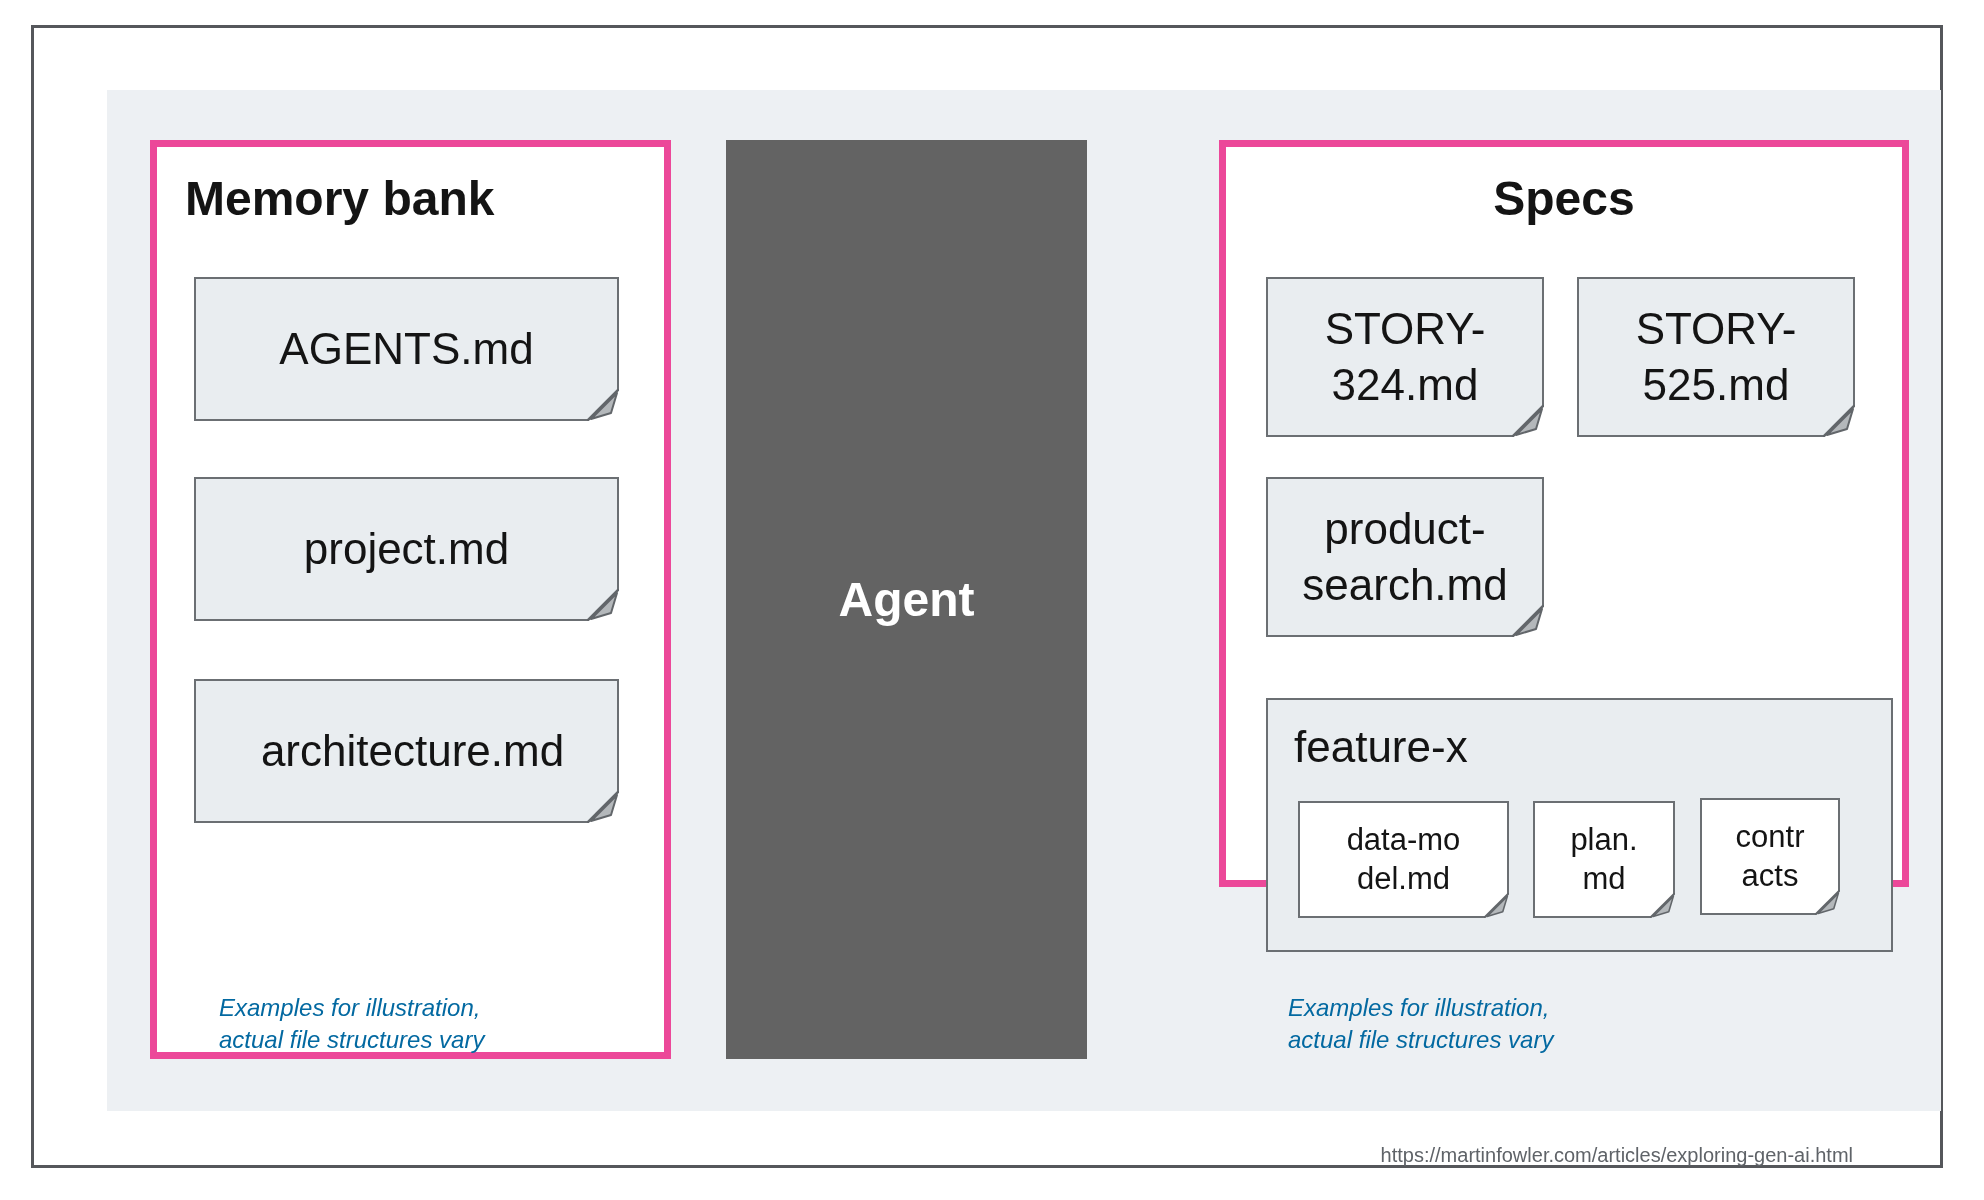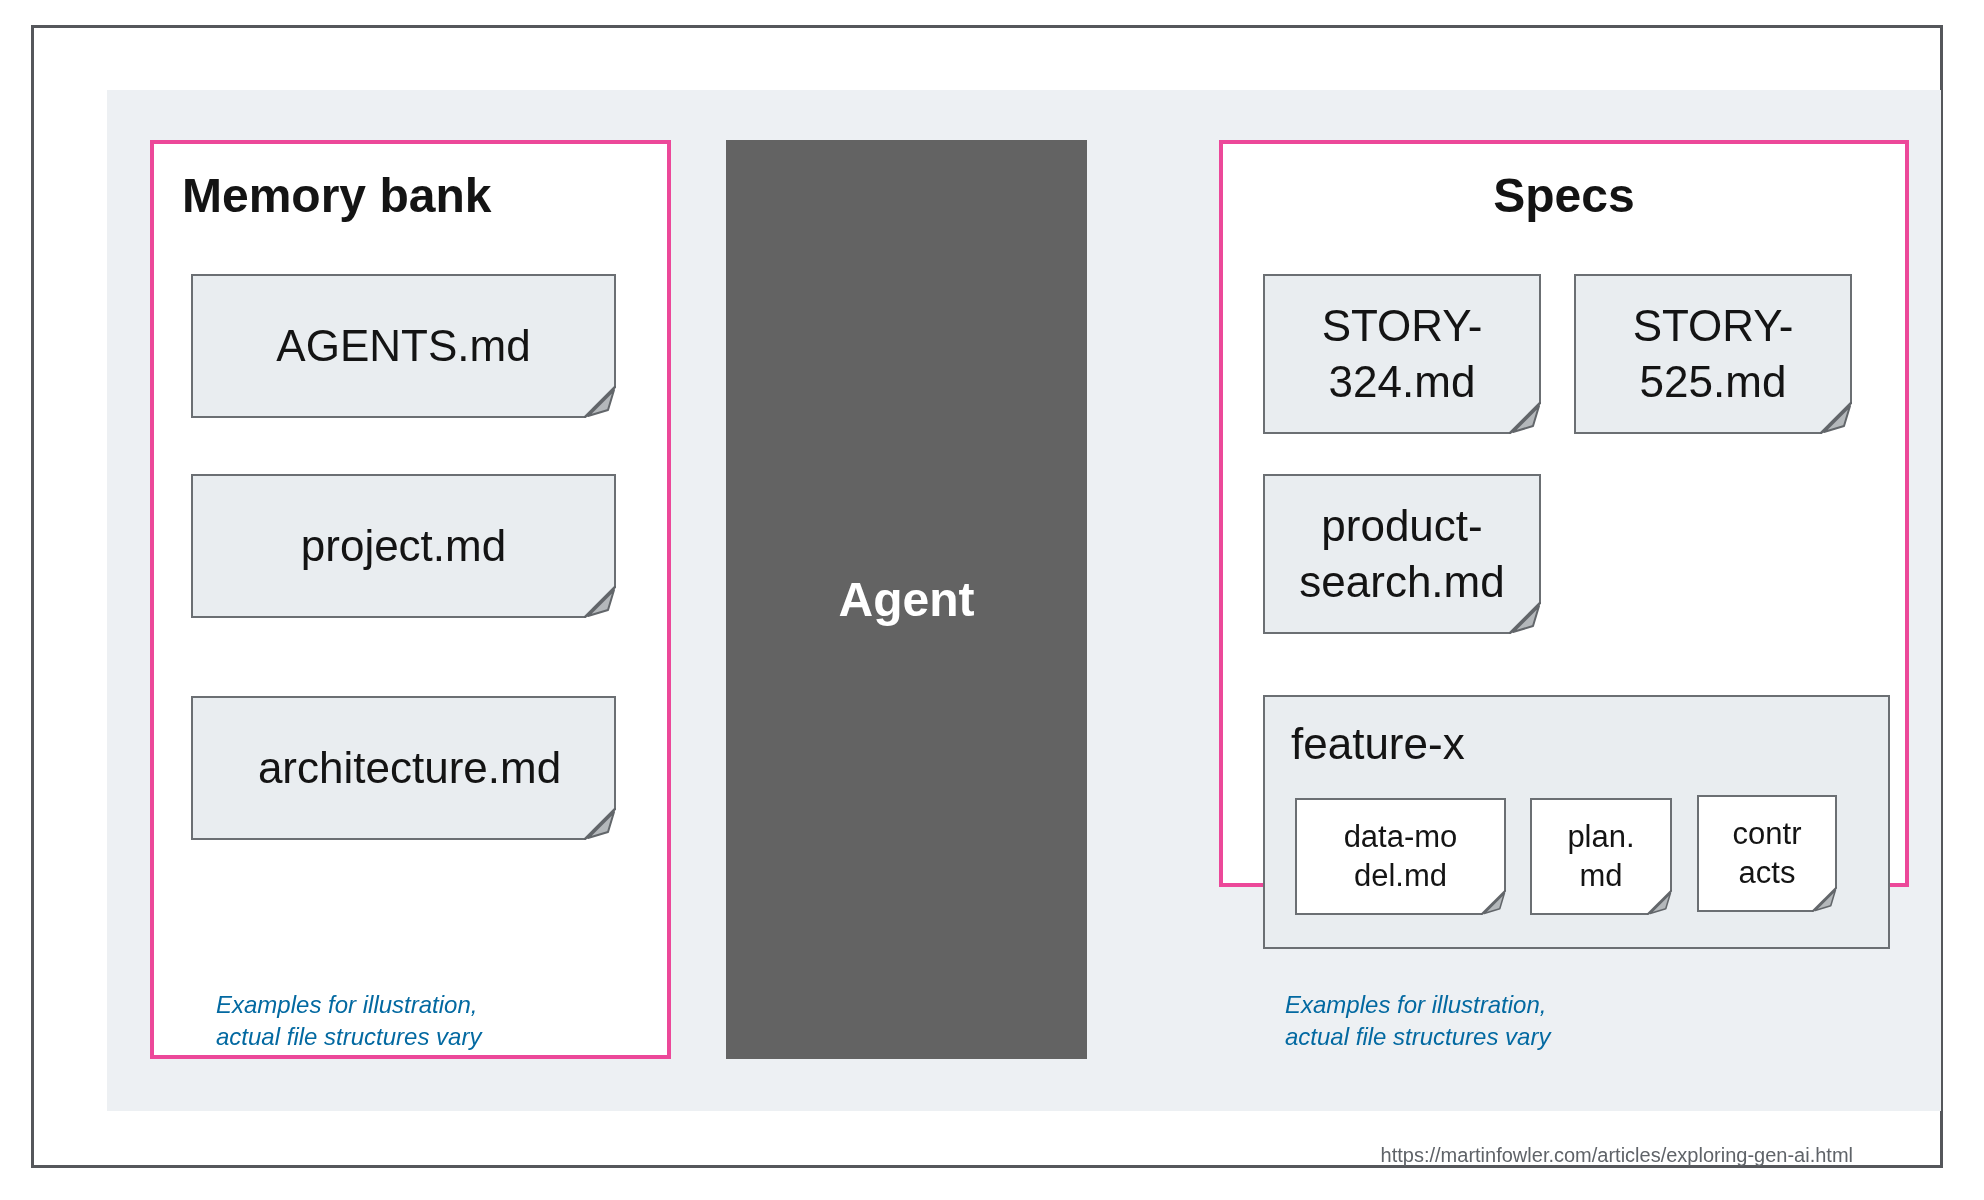--- a/index.html
+++ b/index.html
@@ -13,40 +13,40 @@
   }
   .outer-frame{
     position:absolute;left:31px;top:25px;width:1912px;height:1143px;
     border:3px solid #55575b;background:#ffffff;box-sizing:border-box;
   }
   .gray-panel{
     position:absolute;left:73px;top:62px;width:1834px;height:1021px;
     background:#edf0f3;
   }
   .white-box{
-    position:absolute;background:#ffffff;border:4px solid #ec4899;box-sizing:border-box;
+    position:absolute;background:#ffffff;border:7px solid #ec4899;box-sizing:border-box;
   }
   .memory-box{left:116px;top:112px;width:521px;height:919px;}
   .specs-box{left:1185px;top:112px;width:690px;height:747px;}
   .agent-box{
     position:absolute;left:692px;top:112px;width:361px;height:919px;
     background:#636363;display:flex;align-items:center;justify-content:center;
   }
   .agent-label{color:#ffffff;font-size:48px;font-weight:700;}
   .box-title{position:absolute;top:24px;font-size:48px;font-weight:700;white-space:nowrap;}
   .box-title.left{left:28px;}
   .box-title.center{left:0;right:0;text-align:center;}
   .doc-card{
     position:absolute;background:#e9edf0;border:2px solid #6b6f73;box-sizing:border-box;
     display:flex;align-items:center;justify-content:center;text-align:center;
     --cut:#ffffff;
   }
   .doc-label{font-size:44px;line-height:1.28;white-space:pre-line;}
   .mem-card{left:37px;width:425px;height:144px;}
-  .mem-card.c0{top:130px;} .mem-card.c1{top:330px;} .mem-card.c2{top:552px;padding-left:12px;}
+  .mem-card.c0{top:130px;} .mem-card.c1{top:330px;} .mem-card.c2{top:532px;padding-left:12px;}
   .spec-card{width:278px;height:160px;}
   .spec-card.c0{left:40px;top:130px;} .spec-card.c1{left:351px;top:130px;}
   .spec-card.c2{left:40px;top:330px;} .spec-card.c3{left:351px;top:330px;}
   .feature-box{
     position:absolute;left:40px;top:551px;width:627px;height:254px;
     background:#e9edf0;border:2px solid #6b6f73;box-sizing:border-box;
   }
   .feature-label{position:absolute;left:26px;top:22px;font-size:44px;}
   .small-card{
     background:#ffffff;--cut:#e9edf0;

